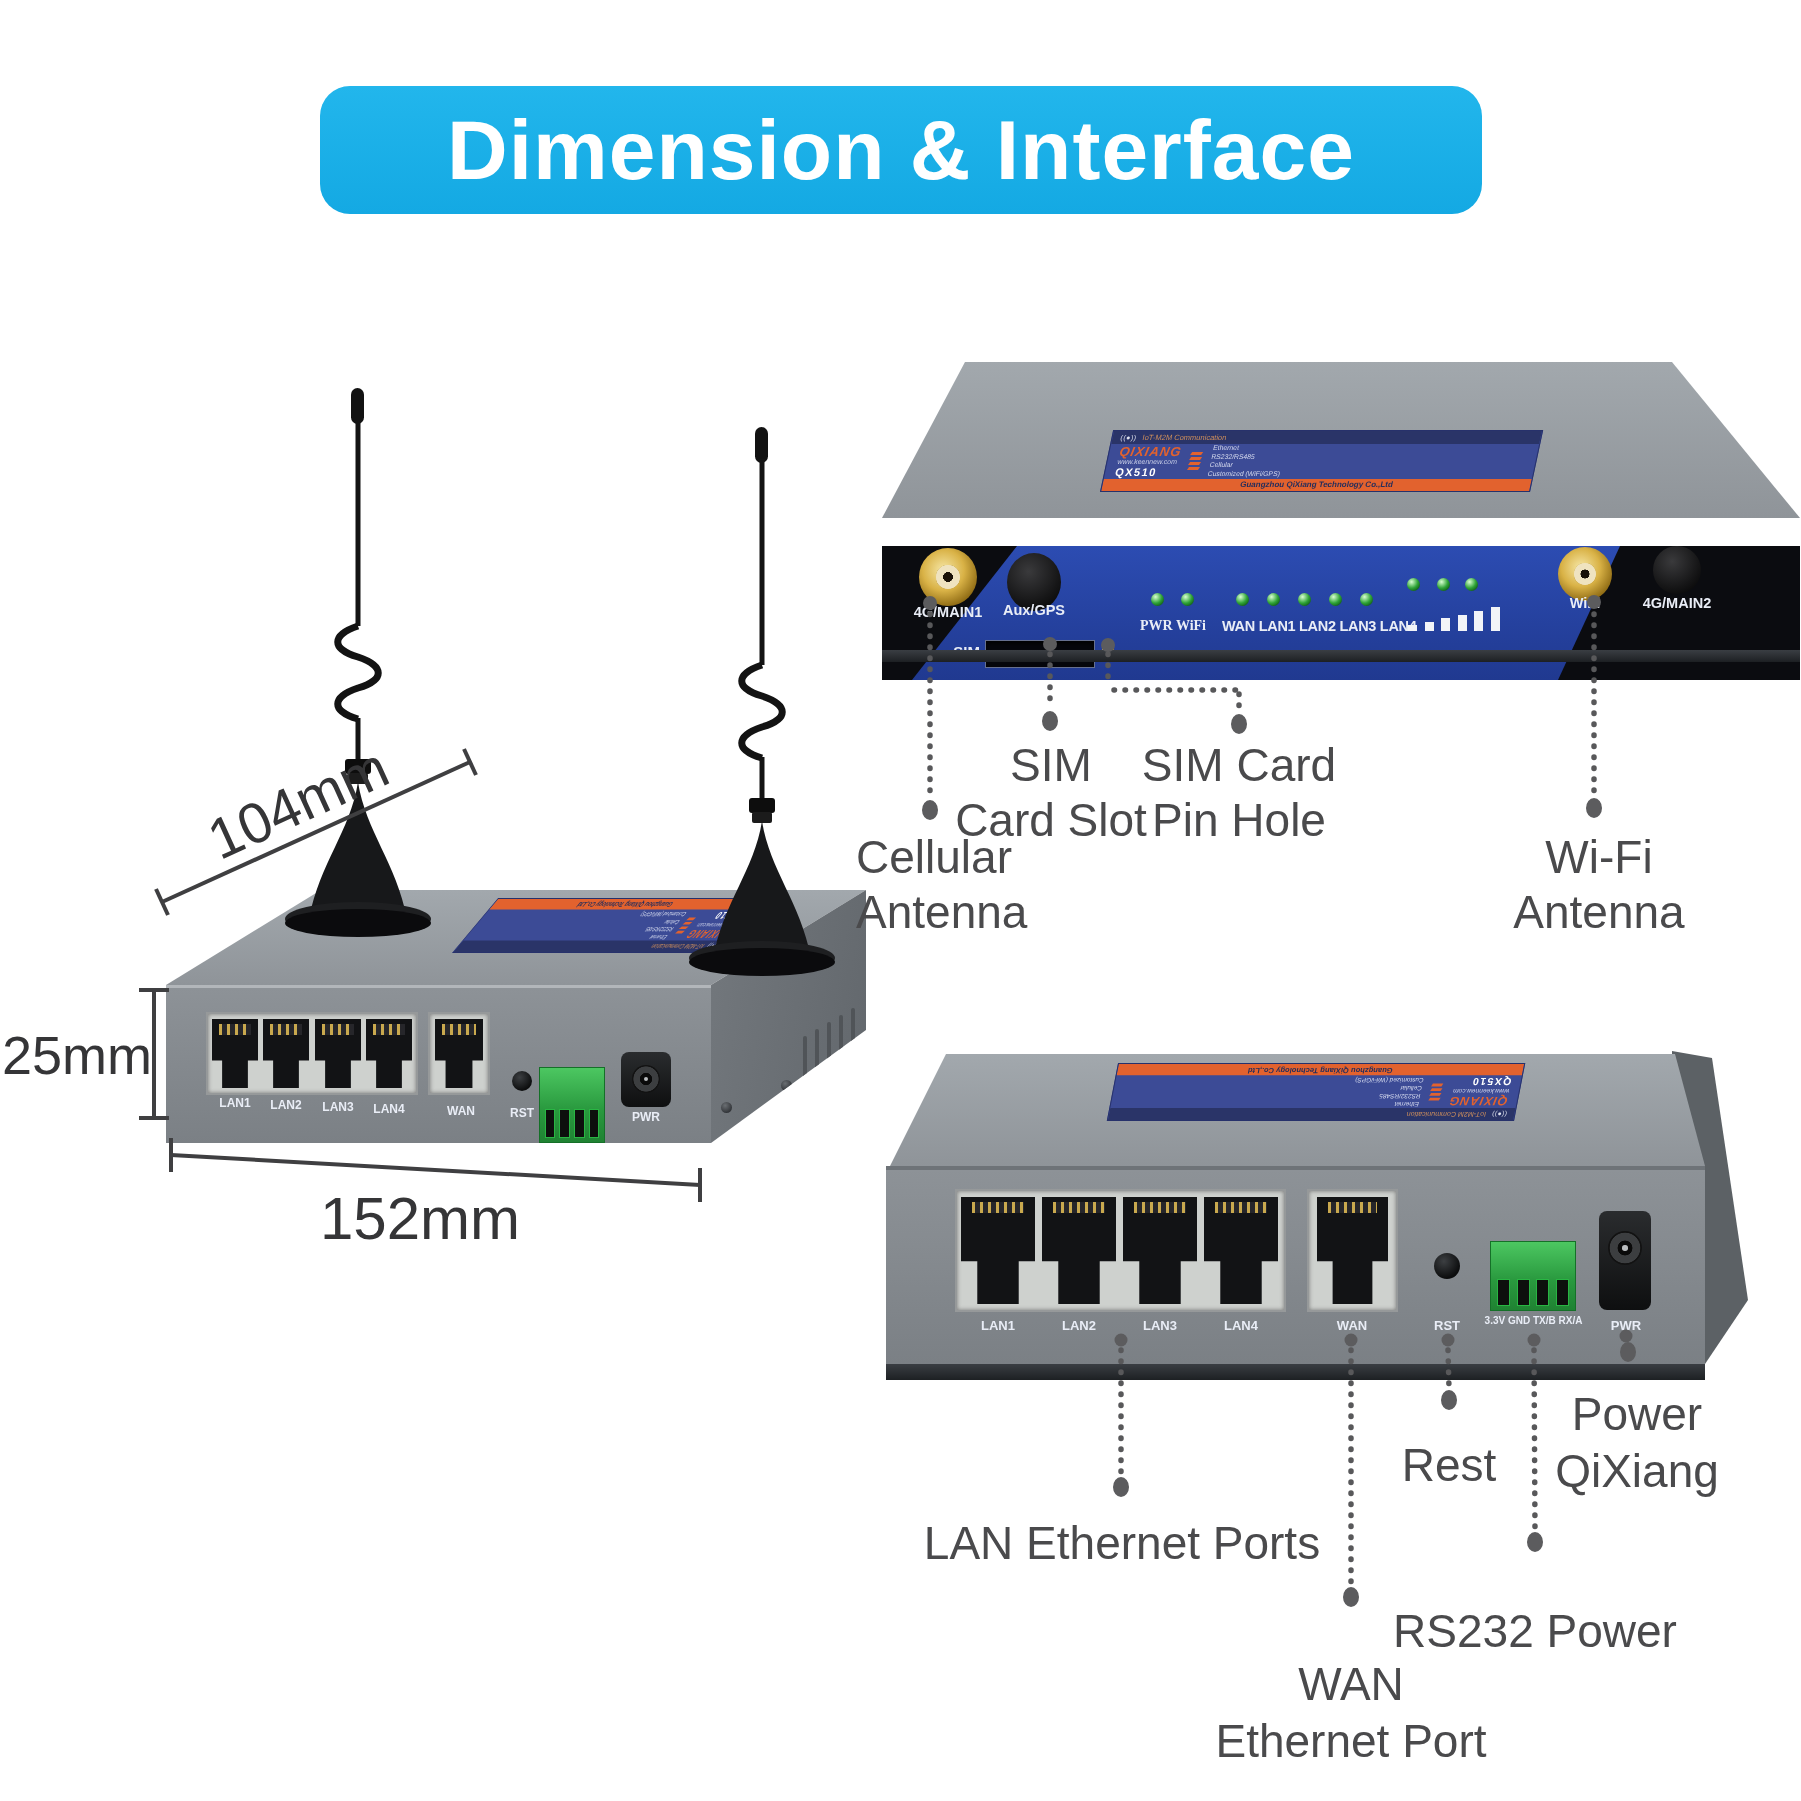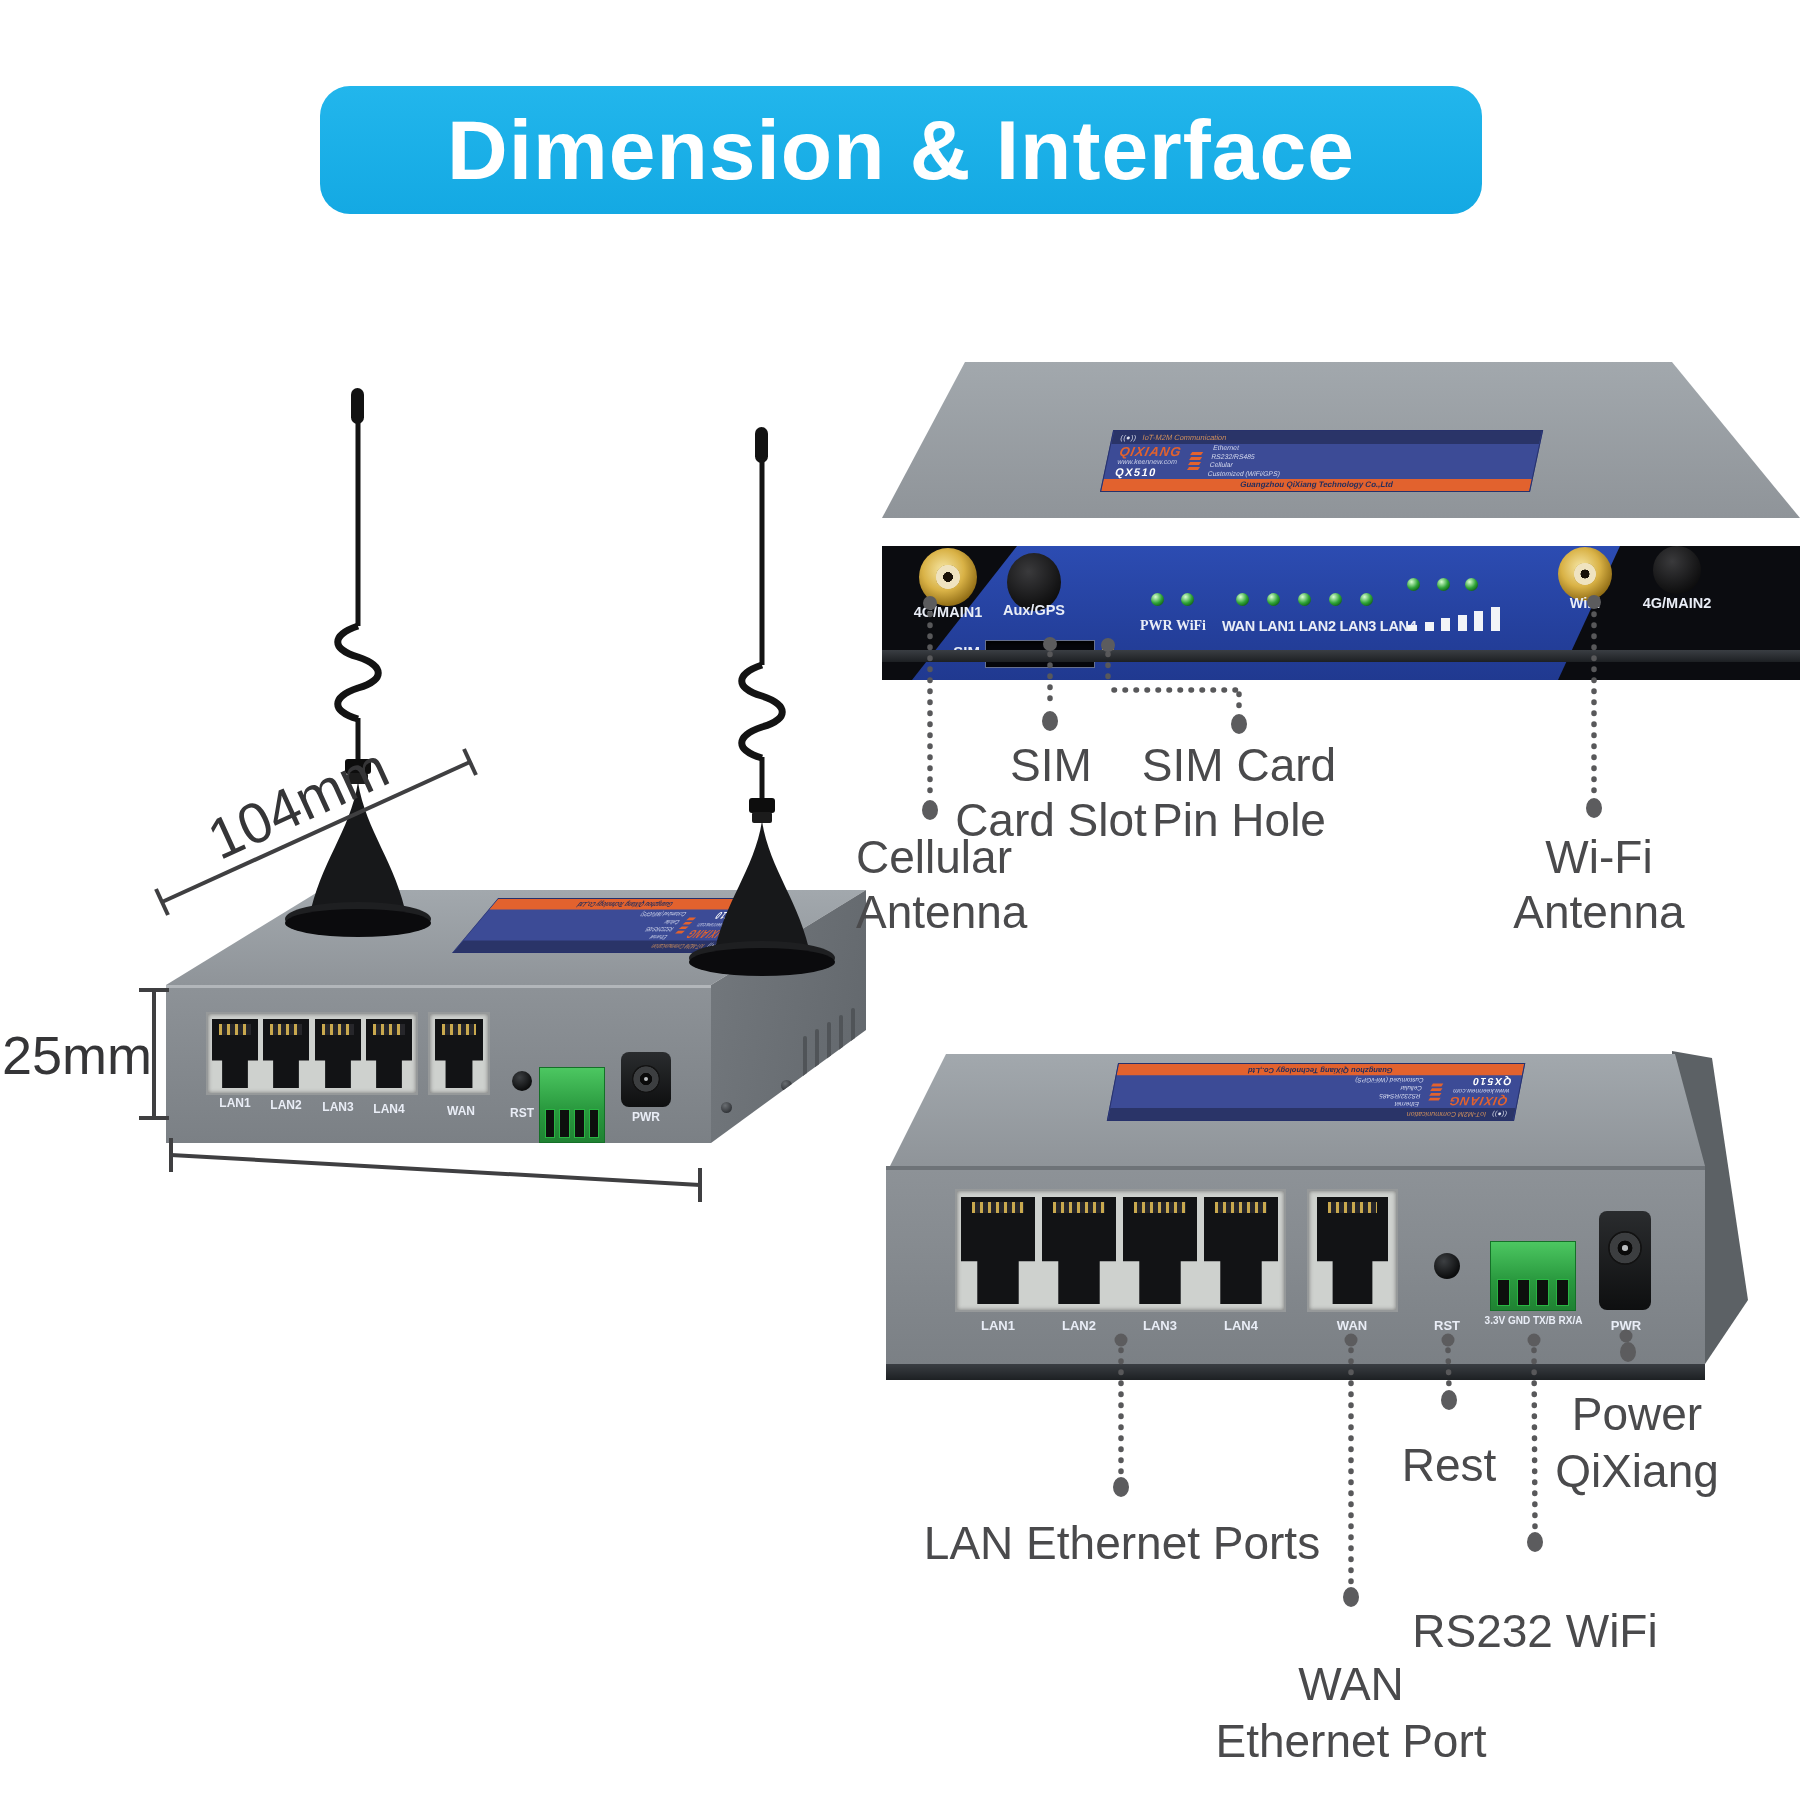--- a/index.html
+++ b/index.html
@@ -404,22 +404,23 @@
   <div class="co" style="left:1494px;top:830px;width:210px;text-align:center;">
     <div>Wi-Fi</div>
     <div>Antenna</div>
   </div>
   <div class="co" style="left:922px;top:1516px;width:400px;text-align:center;">LAN Ethernet Ports</div>
   <div class="co" style="left:1201px;top:1656px;width:300px;text-align:center;line-height:57px;">
     <div>WAN</div>
     <div>Ethernet Port</div>
   </div>
   <div class="co" style="left:1374px;top:1438px;width:150px;text-align:center;">Rest</div>
-  <div class="co" style="left:1385px;top:1604px;width:300px;text-align:center;">RS232 WiFi</div>
+  <div class="co" style="left:1385px;top:1604px;width:300px;text-align:center;">RS232 Power</div>
   <div class="co" style="left:1497px;top:1386px;width:280px;text-align:center;line-height:57px;">
     <div>Power</div>
     <div>QiXiang</div>
   </div>
 
   <div class="dim" style="left:160px;top:770px;width:276px;text-align:center;font-size:57px;transform:rotate(-24.5deg);">104mm</div>
   <div class="dim" style="left:2px;top:1024px;width:134px;text-align:right;font-size:54px;">25mm</div>
+  <div class="dim" style="left:270px;top:1184px;width:300px;text-align:center;font-size:60px;">152mm</div>
 
 </div>
 
 </body></html>

